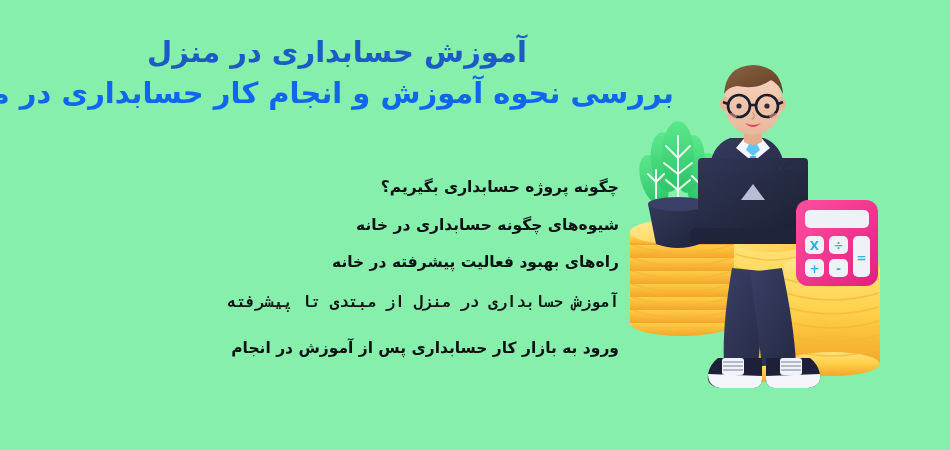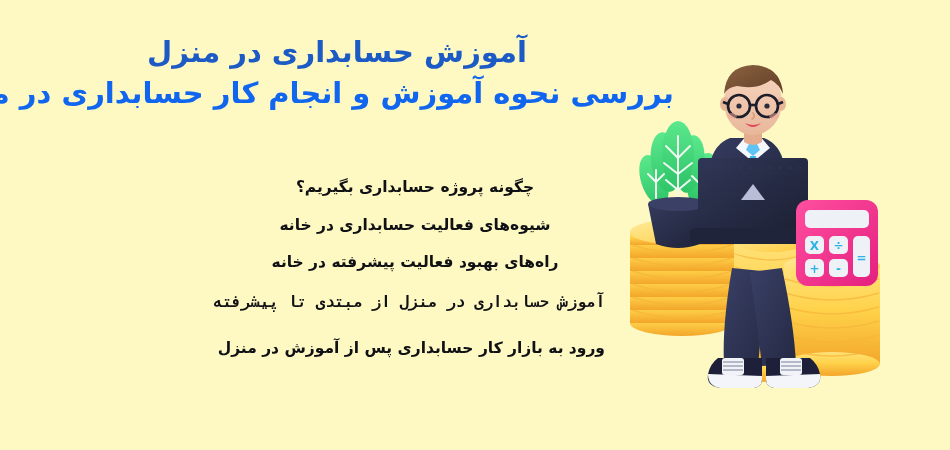--- a/index.html
+++ b/index.html
@@ -6,42 +6,42 @@
   html,body{margin:0;padding:0;}
   body{
     width:950px;height:450px;
     background:#eaf0f9;
     font-family:"DejaVu Sans","Liberation Sans",sans-serif;
     overflow:hidden;
     position:relative;
   }
   #stage{
     position:relative;width:950px;height:450px;
-    background:#fef9c3;overflow:hidden;
+    background:#86efac;overflow:hidden;
   }
 
   
   .headings{
     position:absolute;left:0;top:32px;width:674px;
     text-align:center;direction:rtl;
     z-index:5;
   }
   .title-1{
     font-size:29px;font-weight:bold;color:#1c5ac5;
     letter-spacing:0px;line-height:40px;white-space:nowrap;
   }
   .title-2{
     font-size:29px;font-weight:bold;color:#1166ef;
     letter-spacing:0px;line-height:42px;white-space:nowrap;
   }
 
   
   .list{
-    position:absolute;top:178px;right:345px;width:380px;
-    direction:rtl;text-align:center;z-index:5;
+    position:absolute;top:178px;right:331px;width:380px;
+    direction:rtl;text-align:right;z-index:5;
   }
   .list-item{
     font-size:15.5px;font-weight:bold;color:#101114;
     line-height:19px;white-space:nowrap;
   }
   .list-item.sp0{margin-top:0px;}
   .list-item.sp1{margin-top:19px;}
   .list-item.sp2{margin-top:18px;}
   .list-item.sp3{margin-top:22px;font-family:Liberation Mono, monospace;}
   .list-item.sp4{margin-top:26px;}
@@ -58,24 +58,24 @@
 
 <div id="stage">
 
   <div class="headings">
     <div class="title-1">آموزش حسابداری در منزل</div>
     <div class="title-2">بررسی نحوه آموزش و انجام کار حسابداری در منزل</div>
   </div>
 
   <div class="list">
     <div class="list-item sp0">چگونه پروژه حسابداری بگیریم؟</div>
-    <div class="list-item sp1">شیوه‌های فعالیت حسابداری در خانه</div>
+    <div class="list-item sp1">شیوه‌های چگونه حسابداری در خانه</div>
     <div class="list-item sp2">راه‌های بهبود فعالیت پیشرفته در خانه</div>
     <div class="list-item sp3">آموزش حسابداری در منزل از مبتدی تا پیشرفته</div>
-    <div class="list-item sp4">ورود به بازار کار حسابداری پس از آموزش در منزل</div>
+    <div class="list-item sp4">ورود به بازار کار حسابداری پس از آموزش در انجام</div>
   </div>
 
   <div class="illus">
     <svg viewBox="0 0 300 340" xmlns="http://www.w3.org/2000/svg">
       <defs>
         <linearGradient id="coinG" x1="0" y1="0" x2="0" y2="1">
           <stop offset="0%" stop-color="#ffe27a"></stop>
           <stop offset="45%" stop-color="#ffd24a"></stop>
           <stop offset="100%" stop-color="#f3a62a"></stop>
         </linearGradient>

